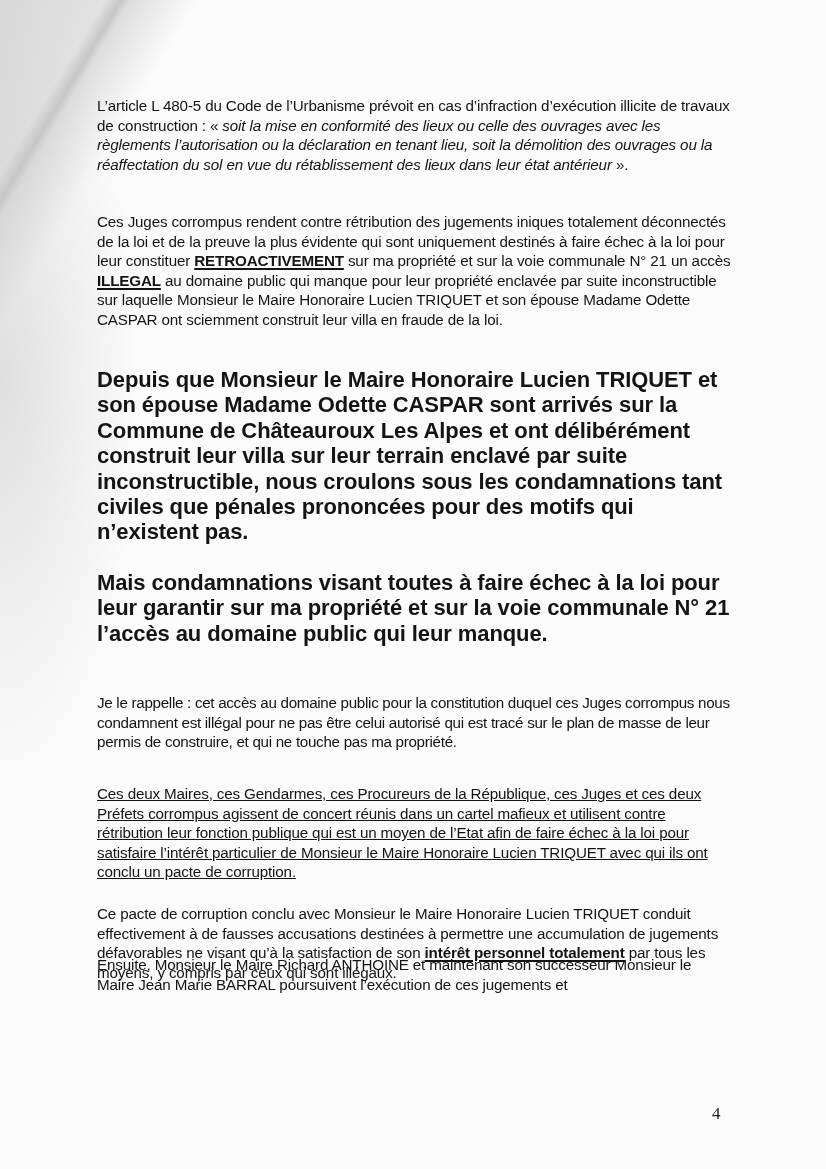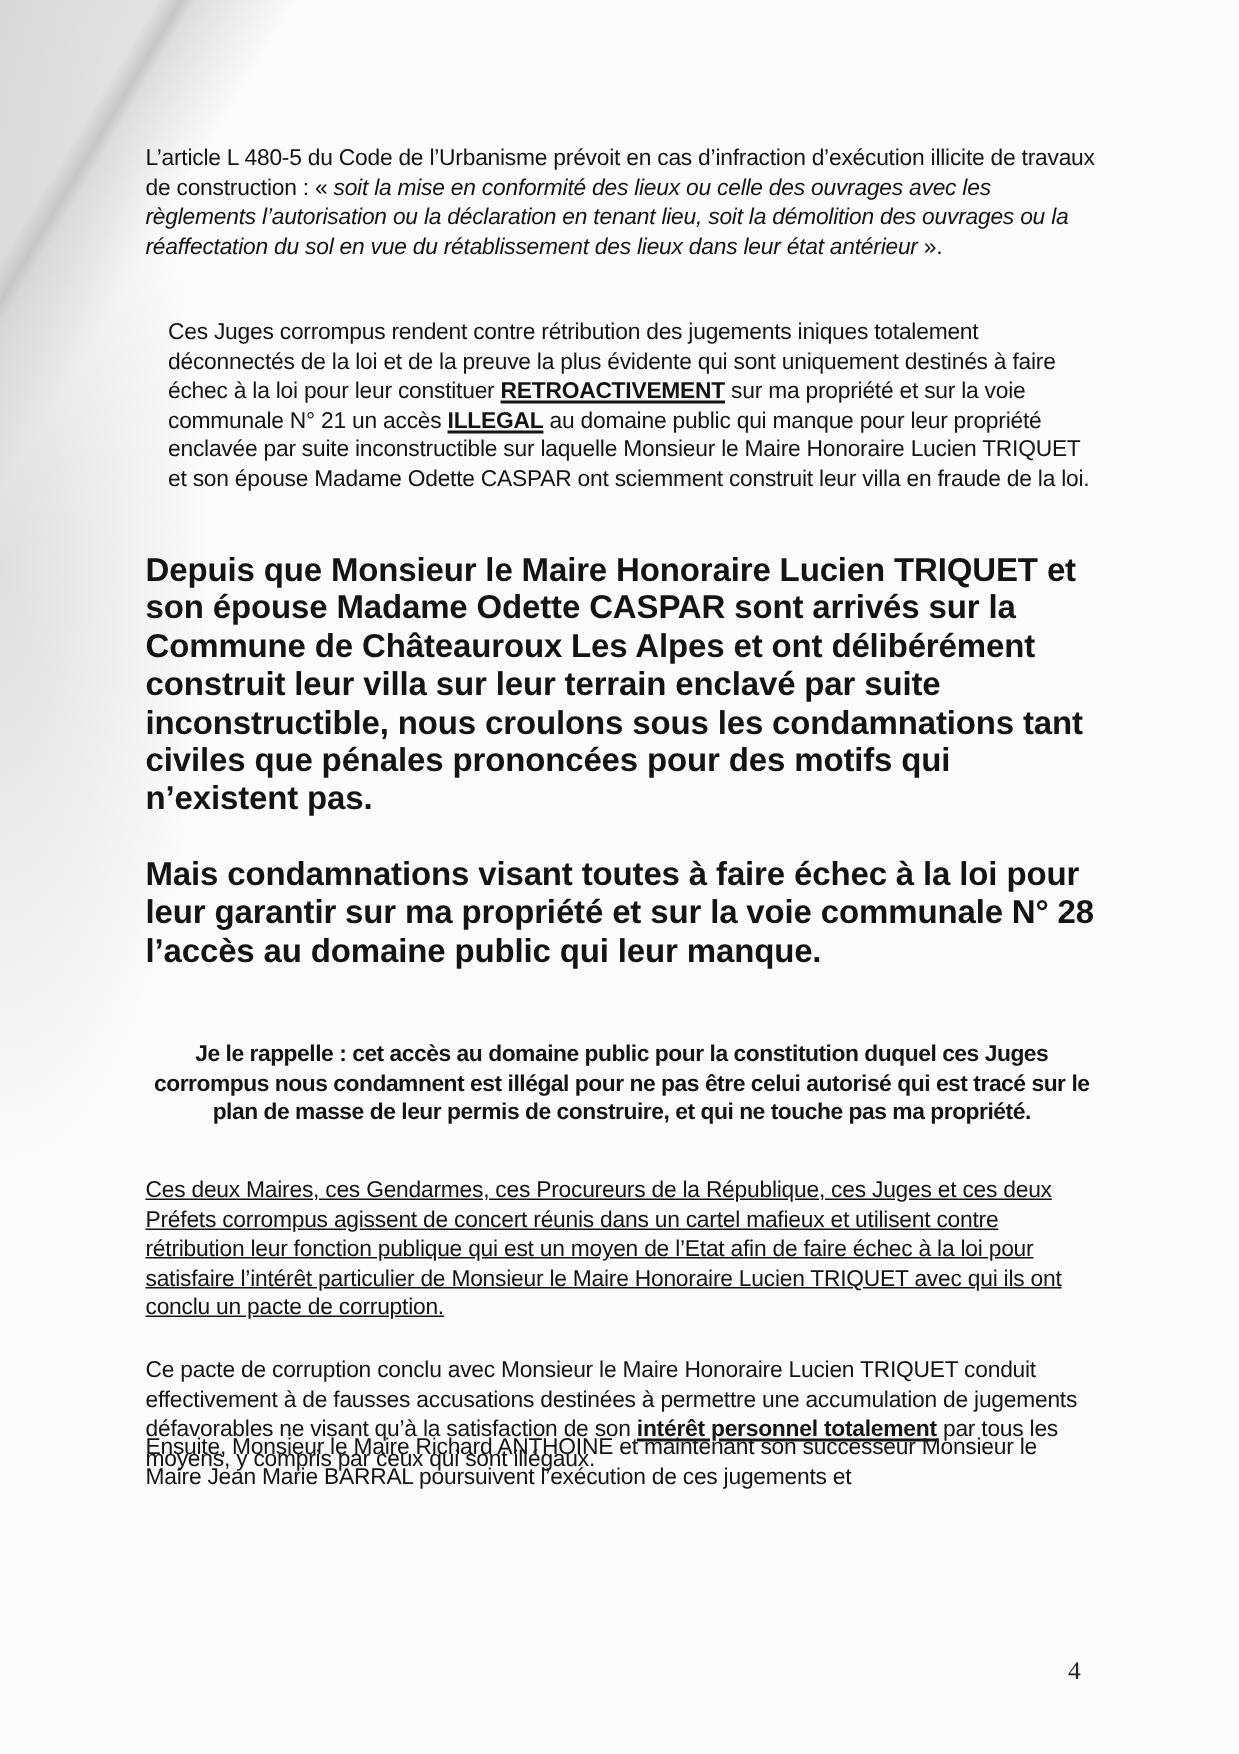--- a/index.html
+++ b/index.html
@@ -18,25 +18,25 @@
   .fold2 {
     position: absolute; left: 0; top: 0; width: 826px; height: 1169px; pointer-events:none;
     background: radial-gradient(ellipse 140px 400px at 0px 380px, rgba(200,200,200,0.55), rgba(255,255,255,0));
   }
   .page {
     position: absolute; left: 97px; top: 96px; width: 635px;
   }
   p { margin: 0; }
   .p-normal { font-size: 15.2px; line-height: 19.6px; letter-spacing: -0.15px; }
   .p-big { font-size: 22px; line-height: 25.4px; font-weight: bold; letter-spacing: -0.1px; }
-  .p-boldsmall { font-size: 15.2px; line-height: 19.6px; font-weight: bold; letter-spacing: -0.3px; text-align: center; }
+  .p-boldsmall { font-size: 15.2px; line-height: 19.6px; font-weight: normal; letter-spacing: -0.3px; }
   .u { text-decoration: underline; text-underline-offset: 2px; text-decoration-thickness: 2px; font-weight: bold; }
   .it { font-style: italic; }
   #p1 { position: absolute; top: 0; }
-  #p2 { position: absolute; top: 116px; margin-left: 15px; }
+  #p2 { position: absolute; top: 116px; }
   #p3 { position: absolute; top: 271px; }
   #p4 { position: absolute; top: 474px; }
   #p5 { position: absolute; top: 597px; }
   #p6 { position: absolute; top: 688px; text-decoration: underline; }
   #p7 { position: absolute; top: 808px; }
   #p8 { position: absolute; top: 859px; }
   .pagenum {
     position: absolute; left: 712px; top: 1104px;
     font-family: "Liberation Serif", serif; font-size: 17px; color: #222;
   }
@@ -54,21 +54,21 @@
 
   <p id="p2" class="p-normal">
     <span>Ces Juges corrompus rendent contre rétribution des jugements iniques totalement déconnectés de la loi et de la preuve la plus évidente qui sont uniquement destinés à faire échec à la loi pour leur constituer </span><span class="u">RETROACTIVEMENT</span><span> sur ma propriété et sur la voie communale N° 21 un accès </span><span class="u">ILLEGAL</span><span> au domaine public qui manque pour leur propriété enclavée par suite inconstructible sur laquelle Monsieur le Maire Honoraire Lucien TRIQUET et son épouse Madame Odette CASPAR ont sciemment construit leur villa en fraude de la loi.</span>
   </p>
 
   <p id="p3" class="p-big">
     <span>Depuis que Monsieur le Maire Honoraire Lucien TRIQUET et son épouse Madame Odette CASPAR sont arrivés sur la Commune de Châteauroux Les Alpes et ont délibérément construit leur villa sur leur terrain enclavé par suite inconstructible, nous croulons sous les condamnations tant civiles que pénales prononcées pour des motifs qui n’existent pas.</span>
   </p>
 
   <p id="p4" class="p-big">
-    <span>Mais condamnations visant toutes à faire échec à la loi pour leur garantir sur ma propriété et sur la voie communale N° 28 l’accès au domaine public qui leur manque.</span>
+    <span>Mais condamnations visant toutes à faire échec à la loi pour leur garantir sur ma propriété et sur la voie communale N° 21 l’accès au domaine public qui leur manque.</span>
   </p>
 
   <p id="p5" class="p-boldsmall">
     <span>Je le rappelle : cet accès au domaine public pour la constitution duquel ces Juges corrompus nous condamnent est illégal pour ne pas être celui autorisé qui est tracé sur le plan de masse de leur permis de construire, et qui ne touche pas ma propriété.</span>
   </p>
 
   <p id="p6" class="p-normal">
     <span>Ces deux Maires, ces Gendarmes, ces Procureurs de la République, ces Juges et ces deux Préfets corrompus agissent de concert réunis dans un cartel mafieux et utilisent contre rétribution leur fonction publique qui est un moyen de l’Etat afin de faire échec à la loi pour satisfaire l’intérêt particulier de Monsieur le Maire Honoraire Lucien TRIQUET avec qui ils ont conclu un pacte de corruption.</span>
   </p>
 

